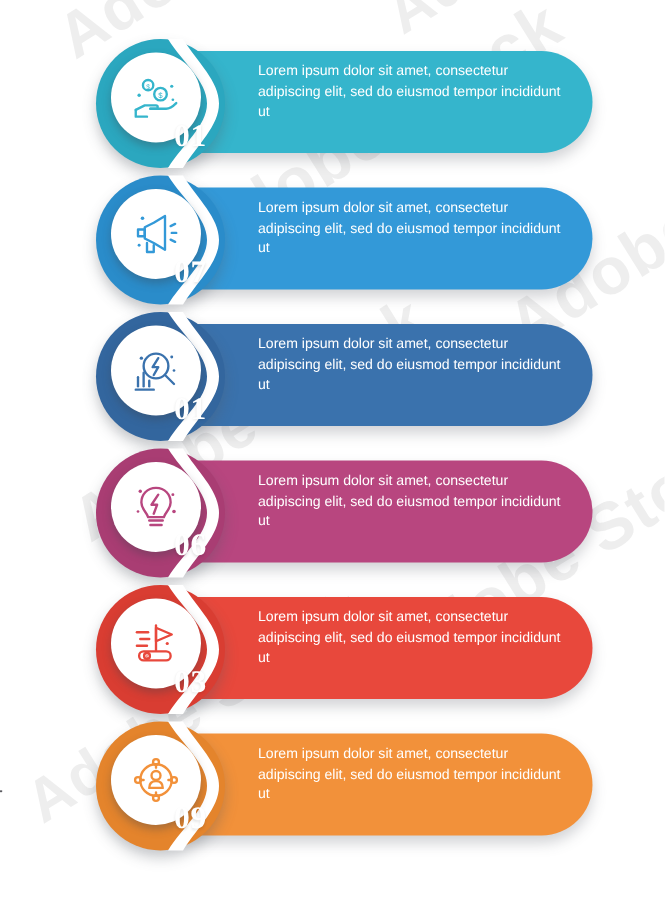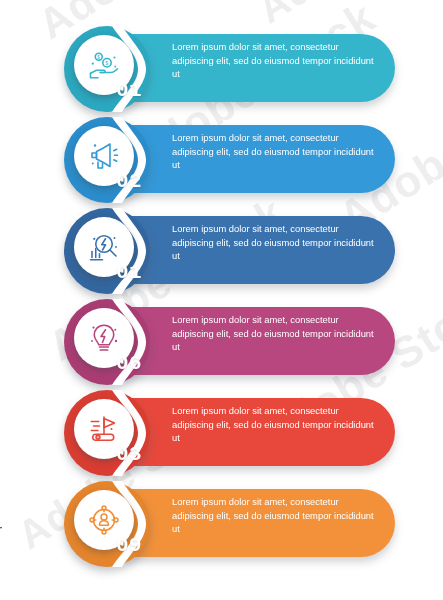--- a/index.html
+++ b/index.html
@@ -117,21 +117,21 @@
 
   .step-number {
     position: absolute;
     left: 116px;
     top: 58px;
     font-size: 21px;
     font-weight: 700;
     color: #ffffff;
     letter-spacing: 0.5px;
     line-height: 1;
-    font-family: Liberation Mono, monospace;
+    font-family: Liberation Serif, serif;
     text-shadow: 0 1px 2px rgba(0,0,0,0.12);
   }
 
   .desc {
     position: absolute;
     left: 172px;
     top: 18px;
     width: 205px;
     text-align: left;
     color: #ffffff;
@@ -190,21 +190,21 @@
         <path d="M14 18 L14 28 L22 32 L32 38 L32 8 L22 14 Z"></path>
         <path d="M8 20 L14 20 L14 26 L8 26 Z"></path>
         <path d="M16 32 L16 40 L22 40 L22 34"></path>
         <path d="M37 17 L41 15"></path>
         <path d="M38 23 L42 23"></path>
         <path d="M37 29 L41 31"></path>
         <circle cx="12" cy="10" r="1.6" fill="#3399d8" stroke="none"></circle>
         <circle cx="9" cy="34" r="1.3" fill="#3399d8" stroke="none"></circle>
       </svg>
     </div>
-    <div class="step-number">02</div>
+    <div class="step-number">07</div>
     <div class="desc">Lorem ipsum dolor sit amet, consectetur adipiscing elit, sed do eiusmod tempor incididunt ut</div>
   </div>
 
   <div class="row" style="top:204px;">
     <div class="bar" style="background:#3a72ad;"></div>
     <div class="cap" style="background:#33669e;"></div>
     <svg class="sweep" viewBox="0 0 78 86" preserveAspectRatio="none">
       <path d="M52 0 C 62 16, 78 28, 78 43 C 78 58, 62 70, 52 86 L 62 86 C 72 70, 86 58, 86 43 C 86 28, 72 16, 62 0 Z" fill="#ffffff"></path>
     </svg>
     <div class="icon-badge">

